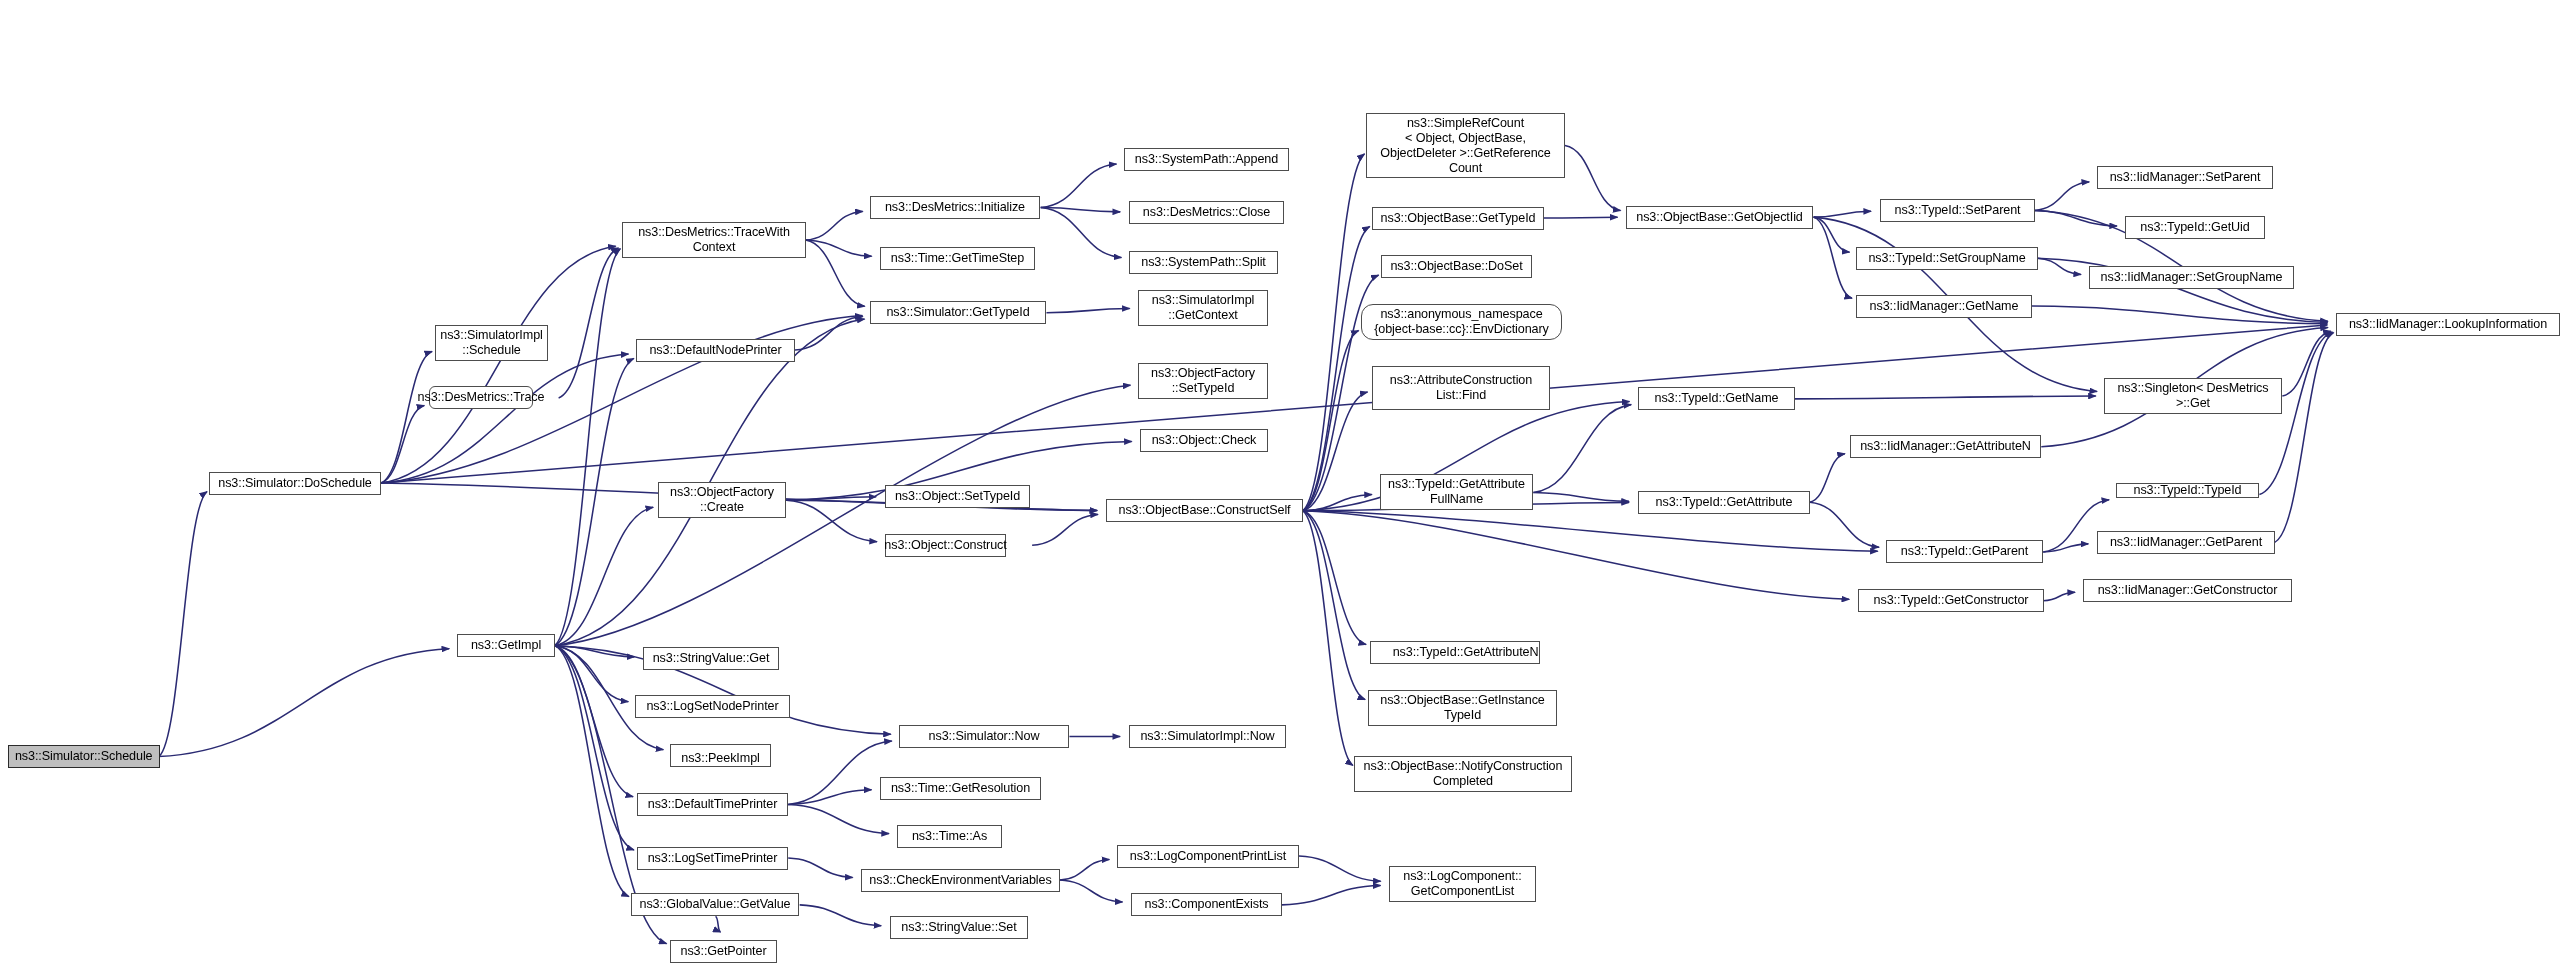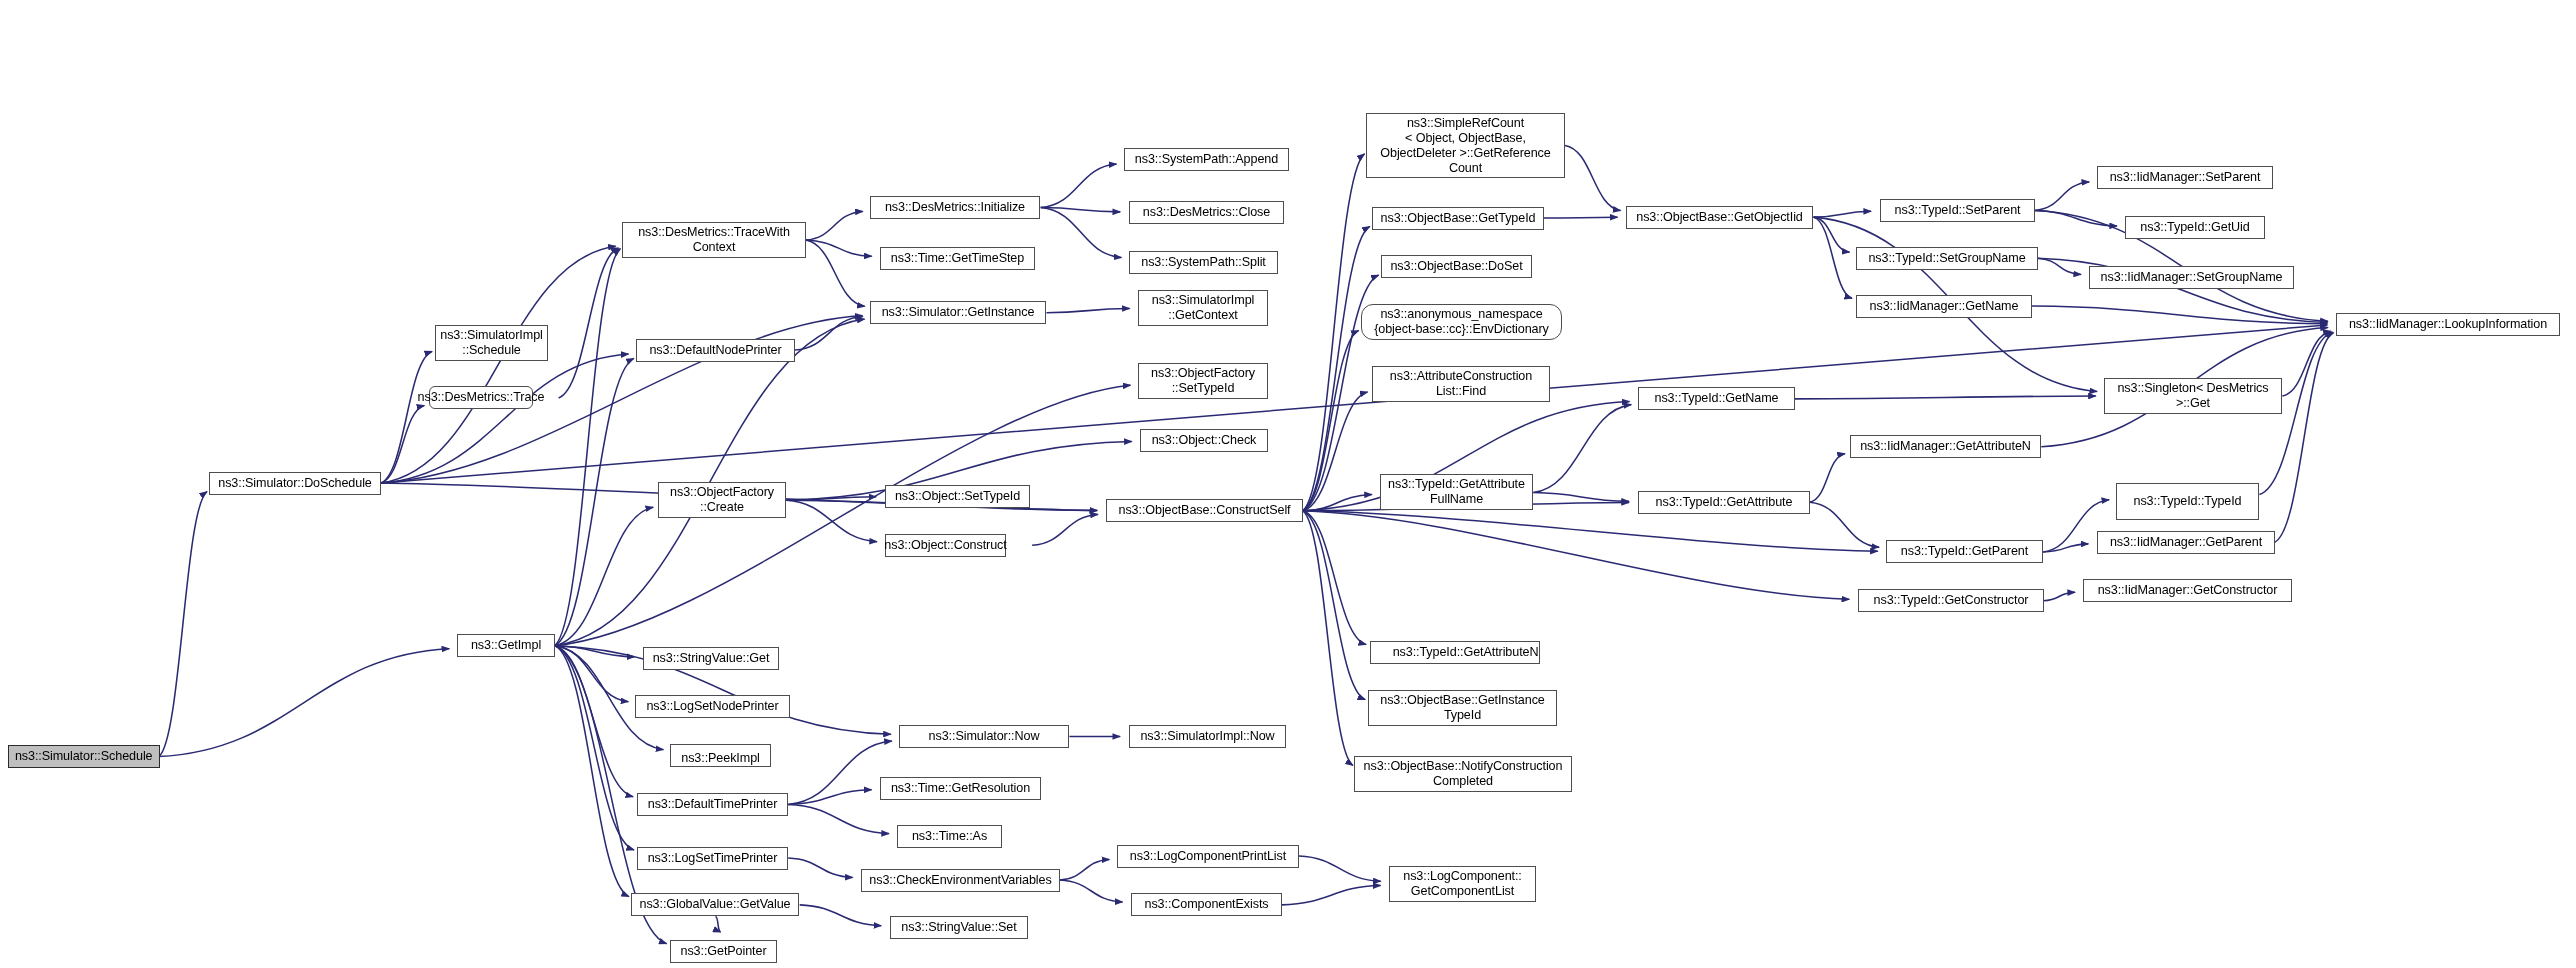--- a/index.html
+++ b/index.html
@@ -154,41 +154,41 @@
 ::Schedule</span></div>
       <div class="node" style="left: 429px; top: 386px; width: 104px; height: 23px; border-radius: 6px;"><span class="lbl">ns3::DesMetrics::Trace</span></div>
       <div class="node" style="left: 457px; top: 634px; width: 98px; height: 23px;"><span class="lbl">ns3::GetImpl</span></div>
       <div class="node" style="left: 622px; top: 222px; width: 184px; height: 36px;"><span class="lbl">ns3::DesMetrics::TraceWith
 Context</span></div>
       <div class="node" style="left: 636px; top: 339px; width: 159px; height: 23px;"><span class="lbl">ns3::DefaultNodePrinter</span></div>
       <div class="node" style="left: 658px; top: 482px; width: 128px; height: 36px;"><span class="lbl">ns3::ObjectFactory
 ::Create</span></div>
       <div class="node" style="left: 870px; top: 196px; width: 170px; height: 23px;"><span class="lbl">ns3::DesMetrics::Initialize</span></div>
       <div class="node" style="left: 880px; top: 247px; width: 155px; height: 23px;"><span class="lbl">ns3::Time::GetTimeStep</span></div>
-      <div class="node" style="left: 870px; top: 301px; width: 176px; height: 23px;"><span class="lbl">ns3::Simulator::GetInstance</span></div>
+      <div class="node" style="left: 870px; top: 301px; width: 176px; height: 23px;"><span class="lbl">ns3::Simulator::GetTypeId</span></div>
       <div class="node" style="left: 885px; top: 485px; width: 145px; height: 23px;"><span class="lbl">ns3::Object::SetTypeId</span></div>
       <div class="node" style="left: 885px; top: 534px; width: 121px; height: 23px;"><span class="lbl">ns3::Object::Construct</span></div>
       <div class="node" style="left: 1124px; top: 148px; width: 165px; height: 23px;"><span class="lbl">ns3::SystemPath::Append</span></div>
       <div class="node" style="left: 1129px; top: 201px; width: 155px; height: 23px;"><span class="lbl">ns3::DesMetrics::Close</span></div>
       <div class="node" style="left: 1129px; top: 251px; width: 149px; height: 23px;"><span class="lbl">ns3::SystemPath::Split</span></div>
       <div class="node" style="left: 1138px; top: 290px; width: 130px; height: 36px;"><span class="lbl">ns3::SimulatorImpl
 ::GetContext</span></div>
       <div class="node" style="left: 1138px; top: 363px; width: 130px; height: 36px;"><span class="lbl">ns3::ObjectFactory
 ::SetTypeId</span></div>
       <div class="node" style="left: 1140px; top: 429px; width: 128px; height: 23px;"><span class="lbl">ns3::Object::Check</span></div>
       <div class="node" style="left: 1106px; top: 499px; width: 197px; height: 23px;"><span class="lbl">ns3::ObjectBase::ConstructSelf</span></div>
       <div class="node" style="left: 1366px; top: 113px; width: 199px; height: 65px;"><span class="lbl">ns3::SimpleRefCount
 &lt; Object, ObjectBase,
 ObjectDeleter &gt;::GetReference
 Count</span></div>
       <div class="node" style="left: 1372px; top: 207px; width: 172px; height: 23px;"><span class="lbl">ns3::ObjectBase::GetTypeId</span></div>
       <div class="node" style="left: 1381px; top: 255px; width: 151px; height: 23px;"><span class="lbl">ns3::ObjectBase::DoSet</span></div>
       <div class="node" style="left: 1361px; top: 304px; width: 201px; height: 36px; border-radius: 12px;"><span class="lbl">ns3::anonymous_namespace
 {object-base::cc}::EnvDictionary</span></div>
-      <div class="node" style="left: 1372px; top: 366px; width: 178px; height: 36px;"><span class="lbl">ns3::AttributeConstruction
+      <div class="node" style="left: 1372px; top: 366px; width: 178px; height: 44px;"><span class="lbl">ns3::AttributeConstruction
 List::Find</span></div>
       <div class="node" style="left: 1380px; top: 474px; width: 153px; height: 36px;"><span class="lbl">ns3::TypeId::GetAttribute
 FullName</span></div>
       <div class="node" style="left: 1370px; top: 641px; width: 170px; height: 23px; padding-left: 24px;"><span class="lbl">ns3::TypeId::GetAttributeN</span></div>
       <div class="node" style="left: 1368px; top: 690px; width: 189px; height: 36px;"><span class="lbl">ns3::ObjectBase::GetInstance
 TypeId</span></div>
       <div class="node" style="left: 1354px; top: 756px; width: 218px; height: 36px;"><span class="lbl">ns3::ObjectBase::NotifyConstruction
 Completed</span></div>
       <div class="node" style="left: 899px; top: 725px; width: 170px; height: 23px;"><span class="lbl">ns3::Simulator::Now</span></div>
       <div class="node" style="left: 1129px; top: 725px; width: 157px; height: 23px;"><span class="lbl">ns3::SimulatorImpl::Now</span></div>
@@ -214,19 +214,19 @@
       <div class="node" style="left: 1858px; top: 589px; width: 186px; height: 23px;"><span class="lbl">ns3::TypeId::GetConstructor</span></div>
       <div class="node" style="left: 1880px; top: 199px; width: 155px; height: 23px;"><span class="lbl">ns3::TypeId::SetParent</span></div>
       <div class="node" style="left: 1856px; top: 247px; width: 182px; height: 23px;"><span class="lbl">ns3::TypeId::SetGroupName</span></div>
       <div class="node" style="left: 1856px; top: 295px; width: 176px; height: 23px;"><span class="lbl">ns3::IidManager::GetName</span></div>
       <div class="node" style="left: 1850px; top: 435px; width: 191px; height: 23px;"><span class="lbl">ns3::IidManager::GetAttributeN</span></div>
       <div class="node" style="left: 2097px; top: 166px; width: 176px; height: 23px;"><span class="lbl">ns3::IidManager::SetParent</span></div>
       <div class="node" style="left: 2125px; top: 216px; width: 140px; height: 23px;"><span class="lbl">ns3::TypeId::GetUid</span></div>
       <div class="node" style="left: 2089px; top: 266px; width: 205px; height: 23px;"><span class="lbl">ns3::IidManager::SetGroupName</span></div>
       <div class="node" style="left: 2104px; top: 378px; width: 178px; height: 36px;"><span class="lbl">ns3::Singleton&lt; DesMetrics
 &gt;::Get</span></div>
-      <div class="node" style="left: 2116px; top: 483px; width: 143px; height: 37px;"><span class="lbl">ns3::TypeId::TypeId</span></div>
+      <div class="node" style="left: 2116px; top: 483px; width: 143px; height: 15px;"><span class="lbl">ns3::TypeId::TypeId</span></div>
       <div class="node" style="left: 2097px; top: 531px; width: 178px; height: 23px;"><span class="lbl">ns3::IidManager::GetParent</span></div>
       <div class="node" style="left: 2083px; top: 579px; width: 209px; height: 23px;"><span class="lbl">ns3::IidManager::GetConstructor</span></div>
       <div class="node" style="left: 2336px; top: 313px; width: 224px; height: 23px;"><span class="lbl">ns3::IidManager::LookupInformation</span></div>
     </div>
 </div>
 
 
 </body></html>

